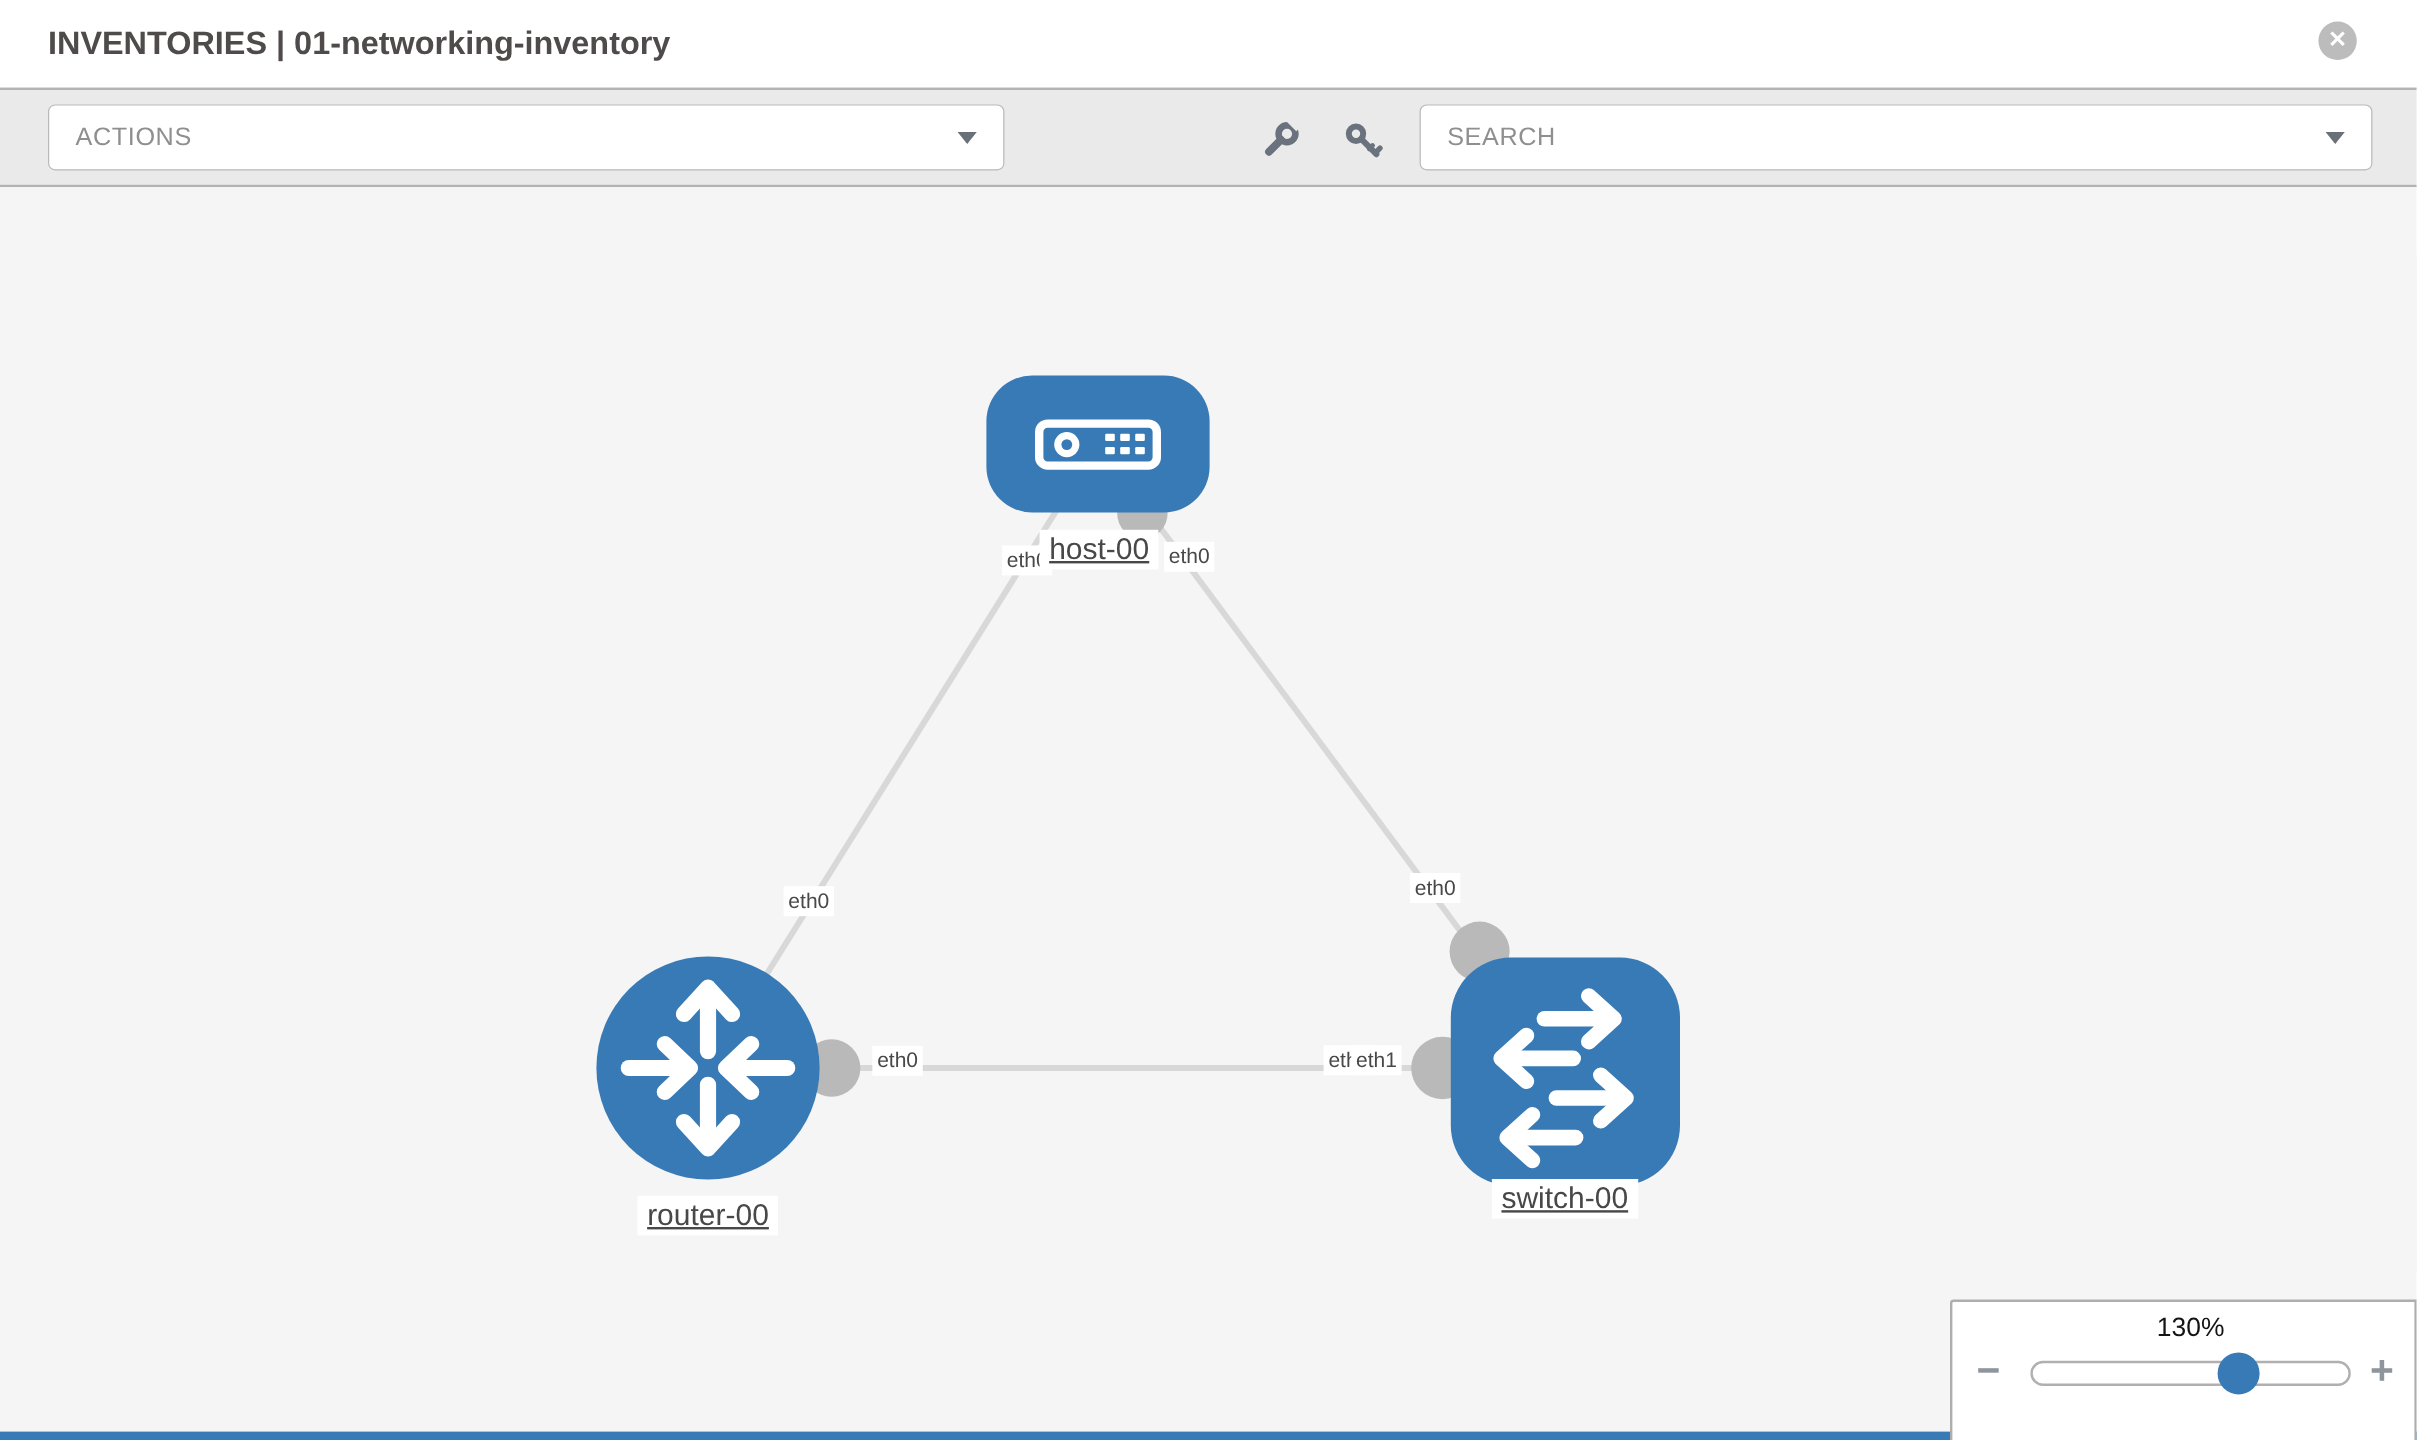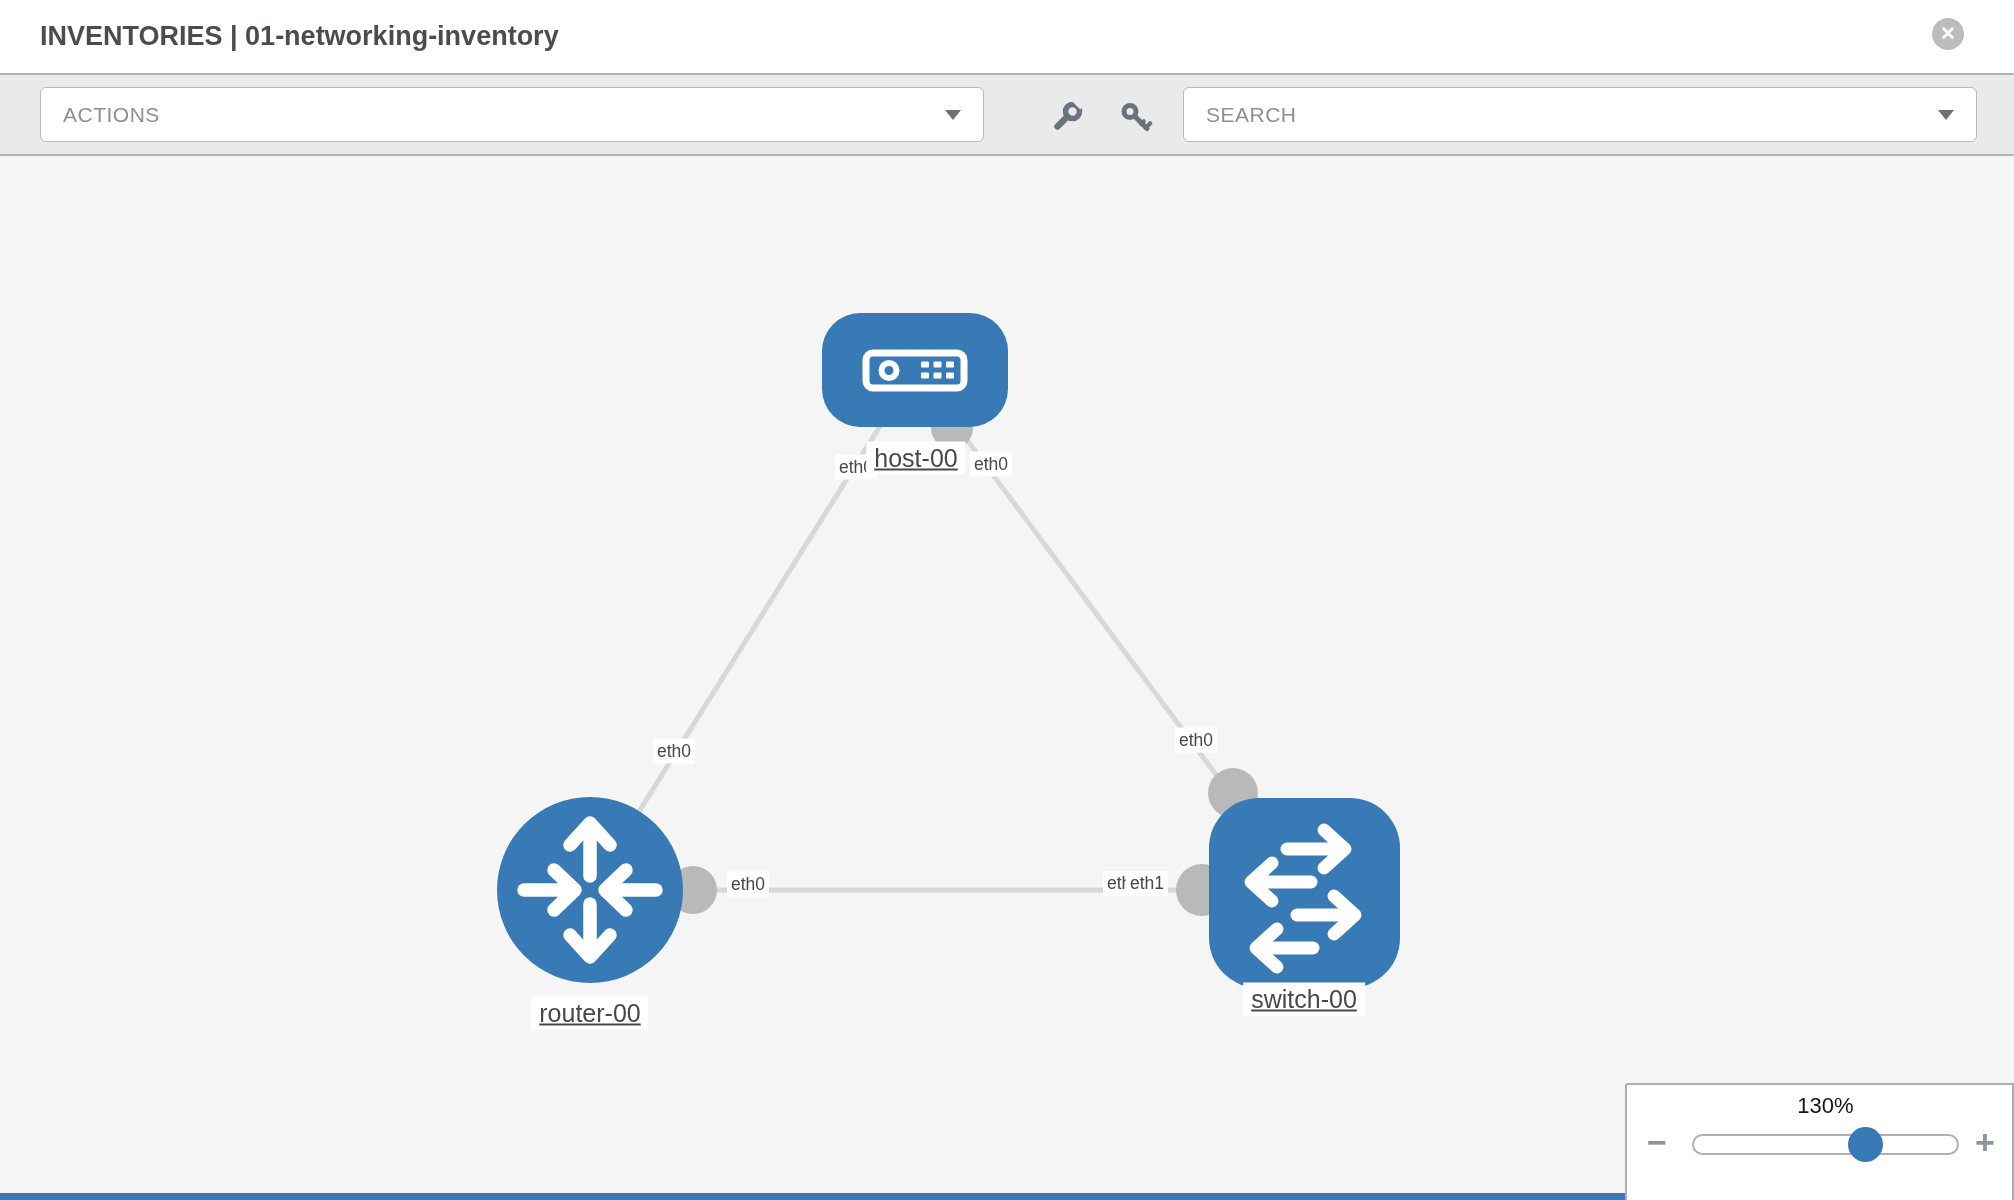--- a/index.html
+++ b/index.html
@@ -15,21 +15,21 @@
 
   
   #toolbar { position:absolute; left:0; top:73px; width:2014px; height:83px; background:#eaeaea;
              border-top:2px solid #b3b3b3; border-bottom:2px solid #b3b3b3; }
   .dropdown { position:absolute; top:12px; height:55px; background:#ffffff; border:1px solid #b9b9b9;
               border-radius:6px; display:flex; align-items:center; justify-content:space-between;
               padding:0 22px; cursor:pointer; }
   .dropdown .dd-label { font-size:21px; color:#8f8f8f; letter-spacing:0.5px; }
   .caret { width:0; height:0; border-left:8px solid transparent; border-right:8px solid transparent;
            border-top:10px solid #697077; }
-  #actions-dd { left:40px; width:944px; }
+  #actions-dd { left:40px; width:797px; }
   #search-dd { left:1183px; width:794px; }
   .tool-icon { position:absolute; top:25px; width:34px; height:34px; color:#6a737d; cursor:pointer; }
   #wrench { left:1050px; }
   #key { left:1119px; }
 
   
   #canvas { position:absolute; left:0; top:156px; width:2014px; height:1044px; background:#f5f5f5; }
   #topology-svg { position:absolute; left:0; top:0; }
 
   .chip, .node-label { position:absolute; background:#ffffff; color:#484848; white-space:nowrap; z-index:3; }

